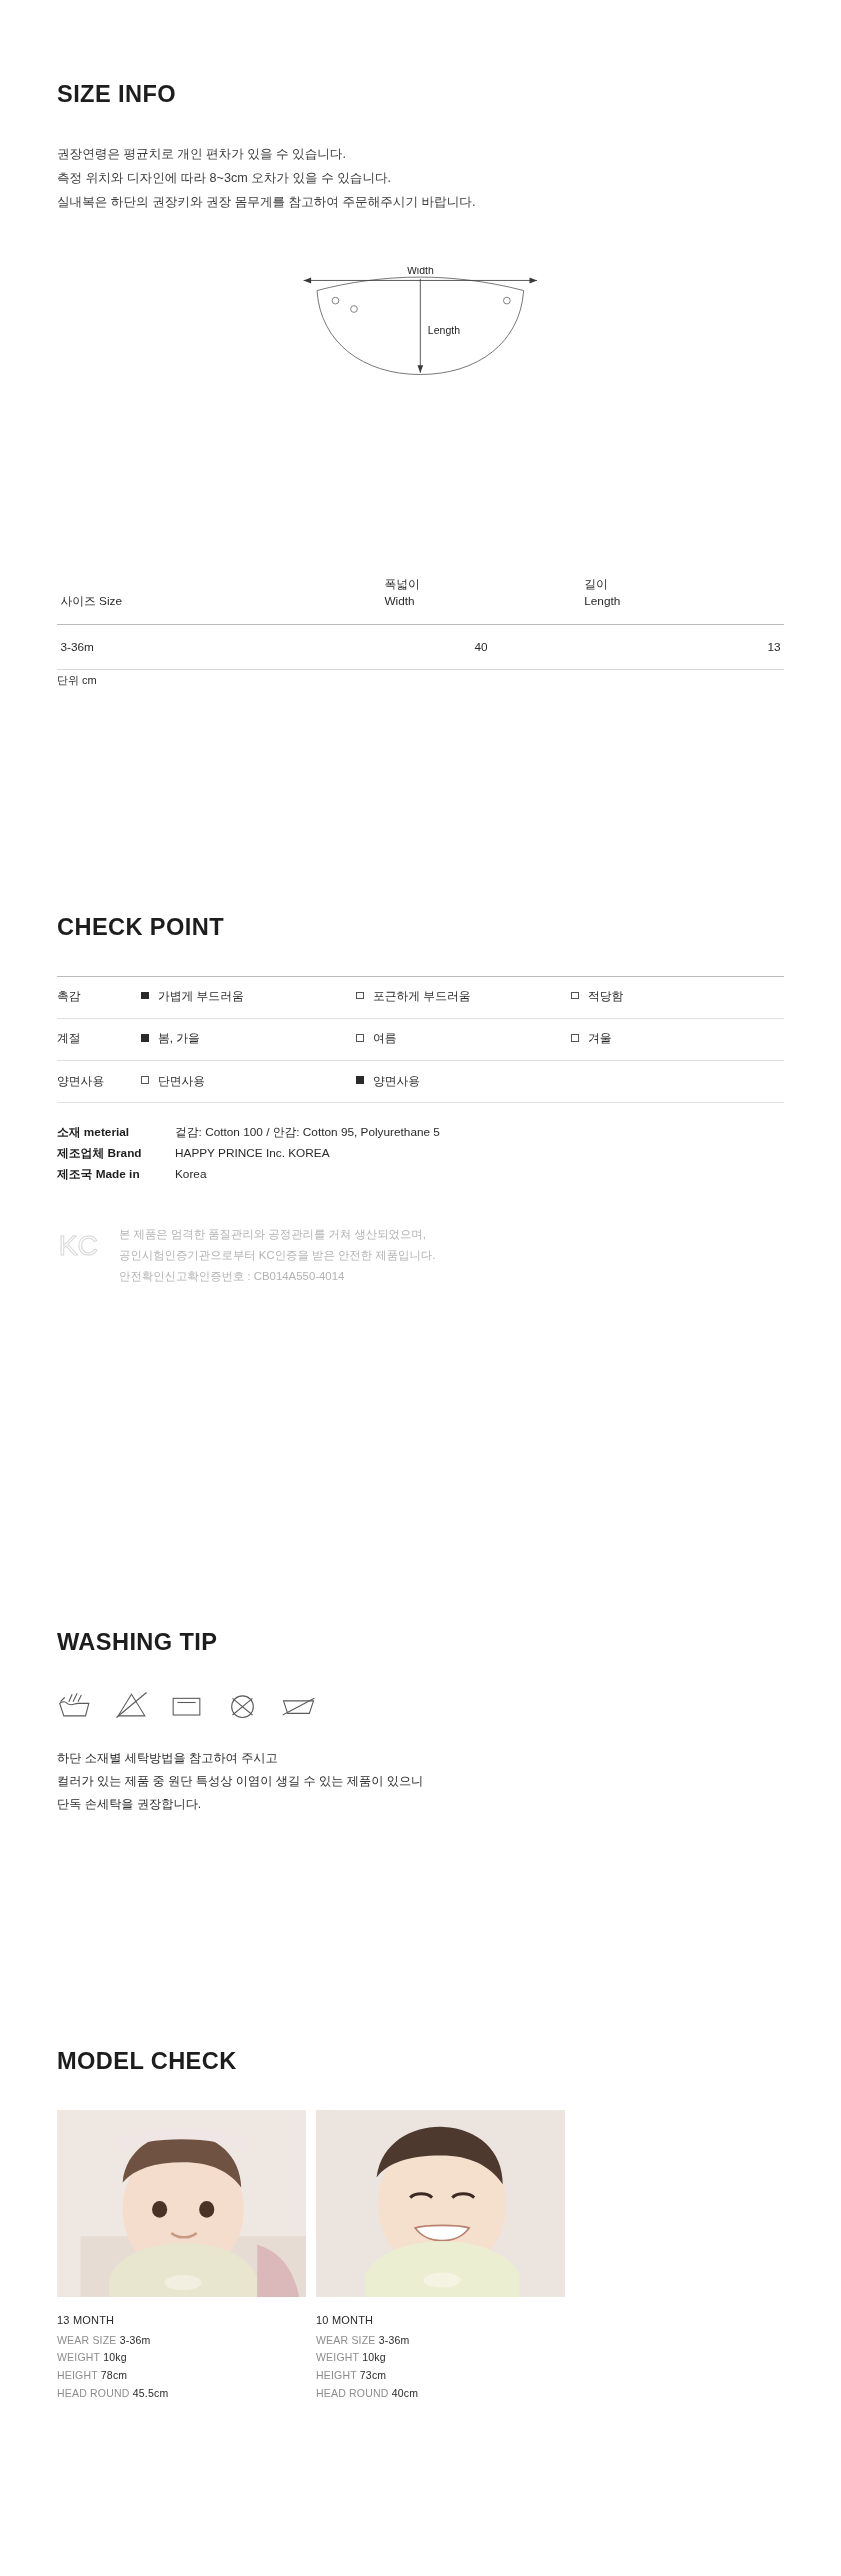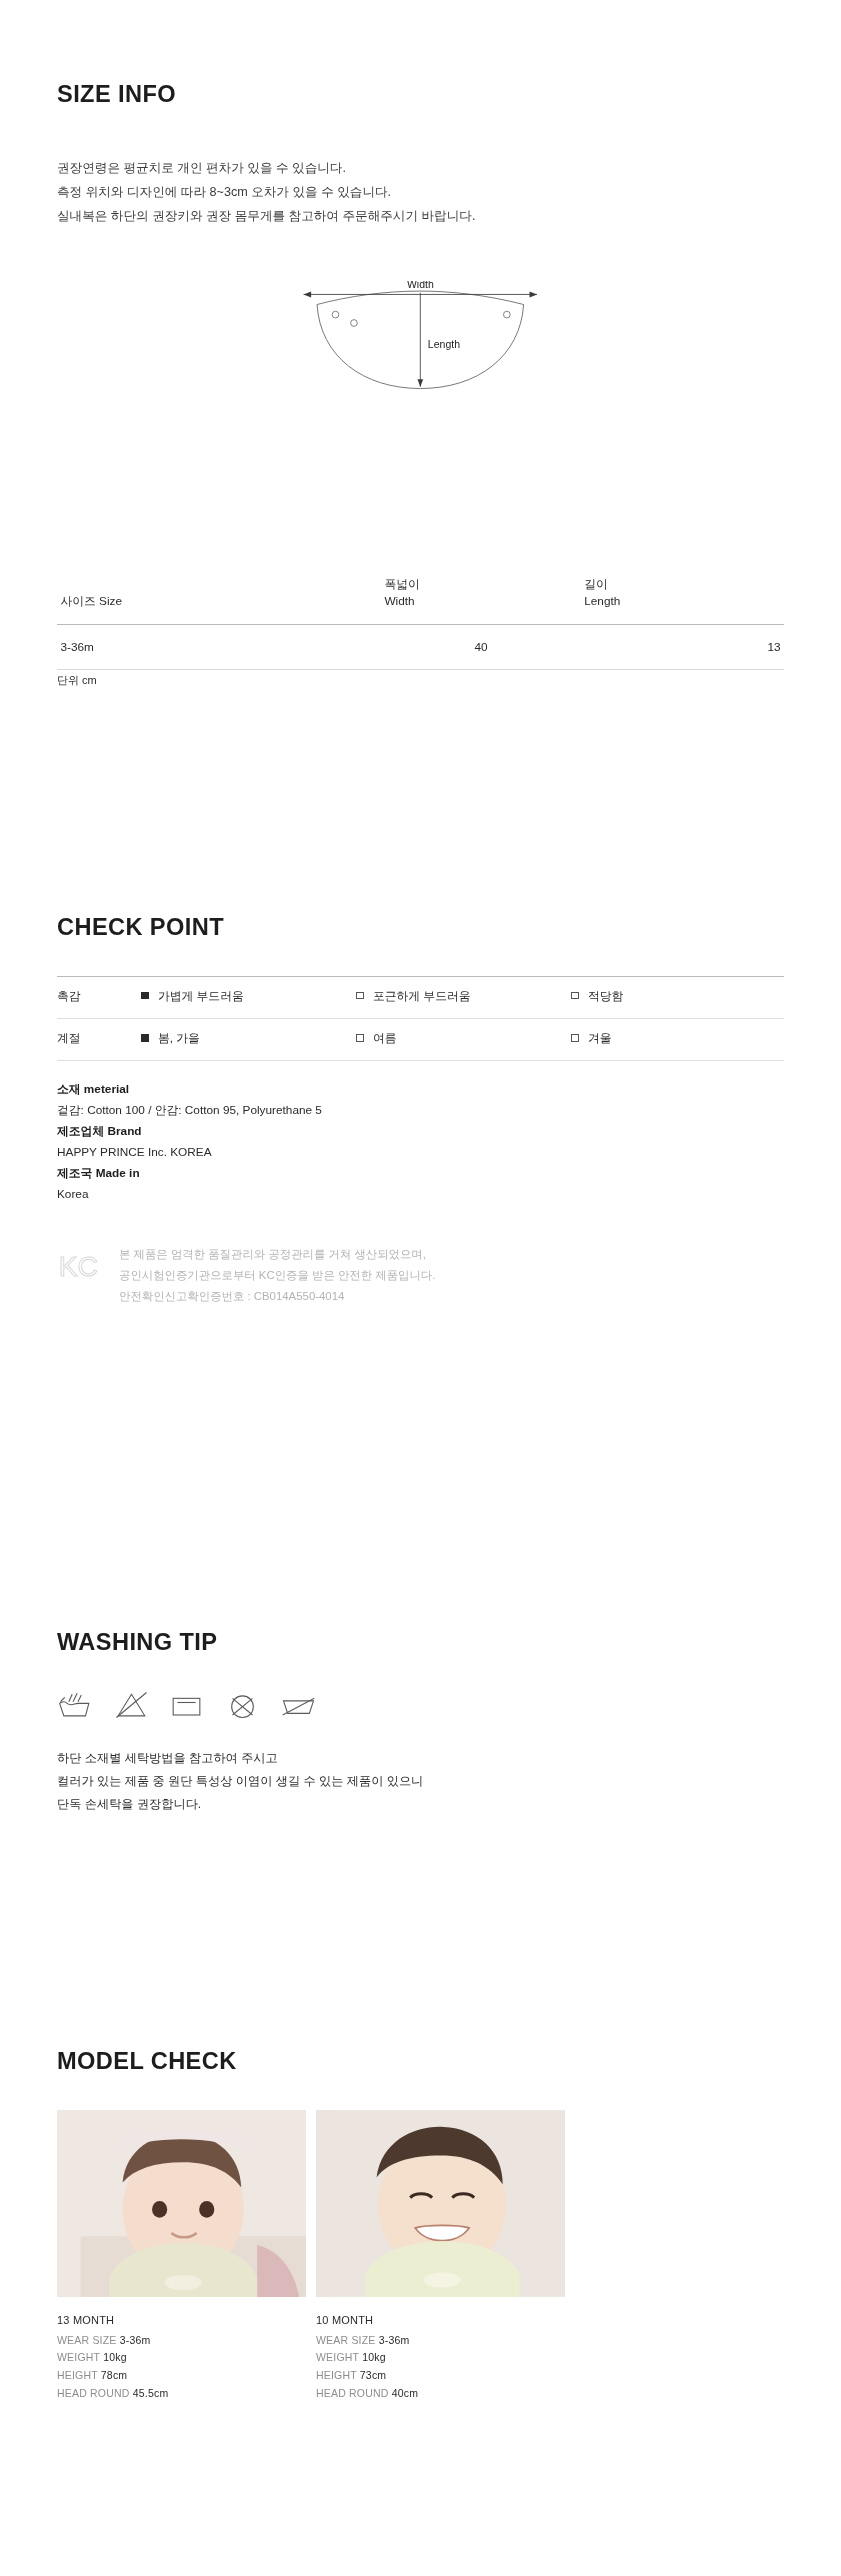--- a/index.html
+++ b/index.html
@@ -25,21 +25,21 @@
   .section-title {
     font-size: 23.6px;
     font-weight: bold;
     letter-spacing: 0.4px;
     color: #1d1d1d;
   }
 
   
   #size-info { position: absolute; left: 57px; top: 61px; width: 727px; }
   #size-info .desc {
-    margin-top: 48px;
+    margin-top: 34px;
     font-size: 12.6px;
     line-height: 24.4px;
     color: #3a3a3a;
   }
   .diagram-wrap {
     margin-top: 52px;
     height: 168px;
     position: relative;
   }
   .diagram {
@@ -113,21 +113,21 @@
     vertical-align: 0.8px;
     box-sizing: border-box;
   }
   .box.on { background: #2a2a2a; border-color: #2a2a2a; }
 
   .material-info {
     margin-top: 18.5px;
     font-size: 11.8px;
     line-height: 21px;
   }
-  .mi-row { display: flex; flex-direction: column; }
+  .mi-row { display: flex; }
   .mi-key { width: 118px; font-weight: bold; color: #1d1d1d; }
   .mi-val { color: #2a2a2a; }
 
   .kc-block {
     margin-top: 39px;
     display: flex;
     align-items: flex-start;
     color: #b3b3b3;
     font-size: 11.4px;
     line-height: 21px;
@@ -264,20 +264,30 @@
           <td class="cp-opt">
             <span class="box on"></span><span>봄, 가을</span>
           </td>
           <td class="cp-opt">
             <span class="box"></span><span>여름</span>
           </td>
           <td class="cp-opt last">
             <span class="box"></span><span>겨울</span>
           </td>
         </tr>
+        <tr>
+          <td class="cp-label">양면사용</td>
+          <td class="cp-opt">
+            <span class="box"></span><span>단면사용</span>
+          </td>
+          <td class="cp-opt">
+            <span class="box on"></span><span>양면사용</span>
+          </td>
+          <td class="cp-opt last"></td>
+        </tr>
       </tbody>
     </table>
 
     <div class="material-info">
       <div class="mi-row">
         <div class="mi-key">소재 meterial</div>
         <div class="mi-val">겉감: Cotton 100 / 안감: Cotton 95, Polyurethane 5</div>
       </div>
       <div class="mi-row">
         <div class="mi-key">제조업체 Brand</div>

